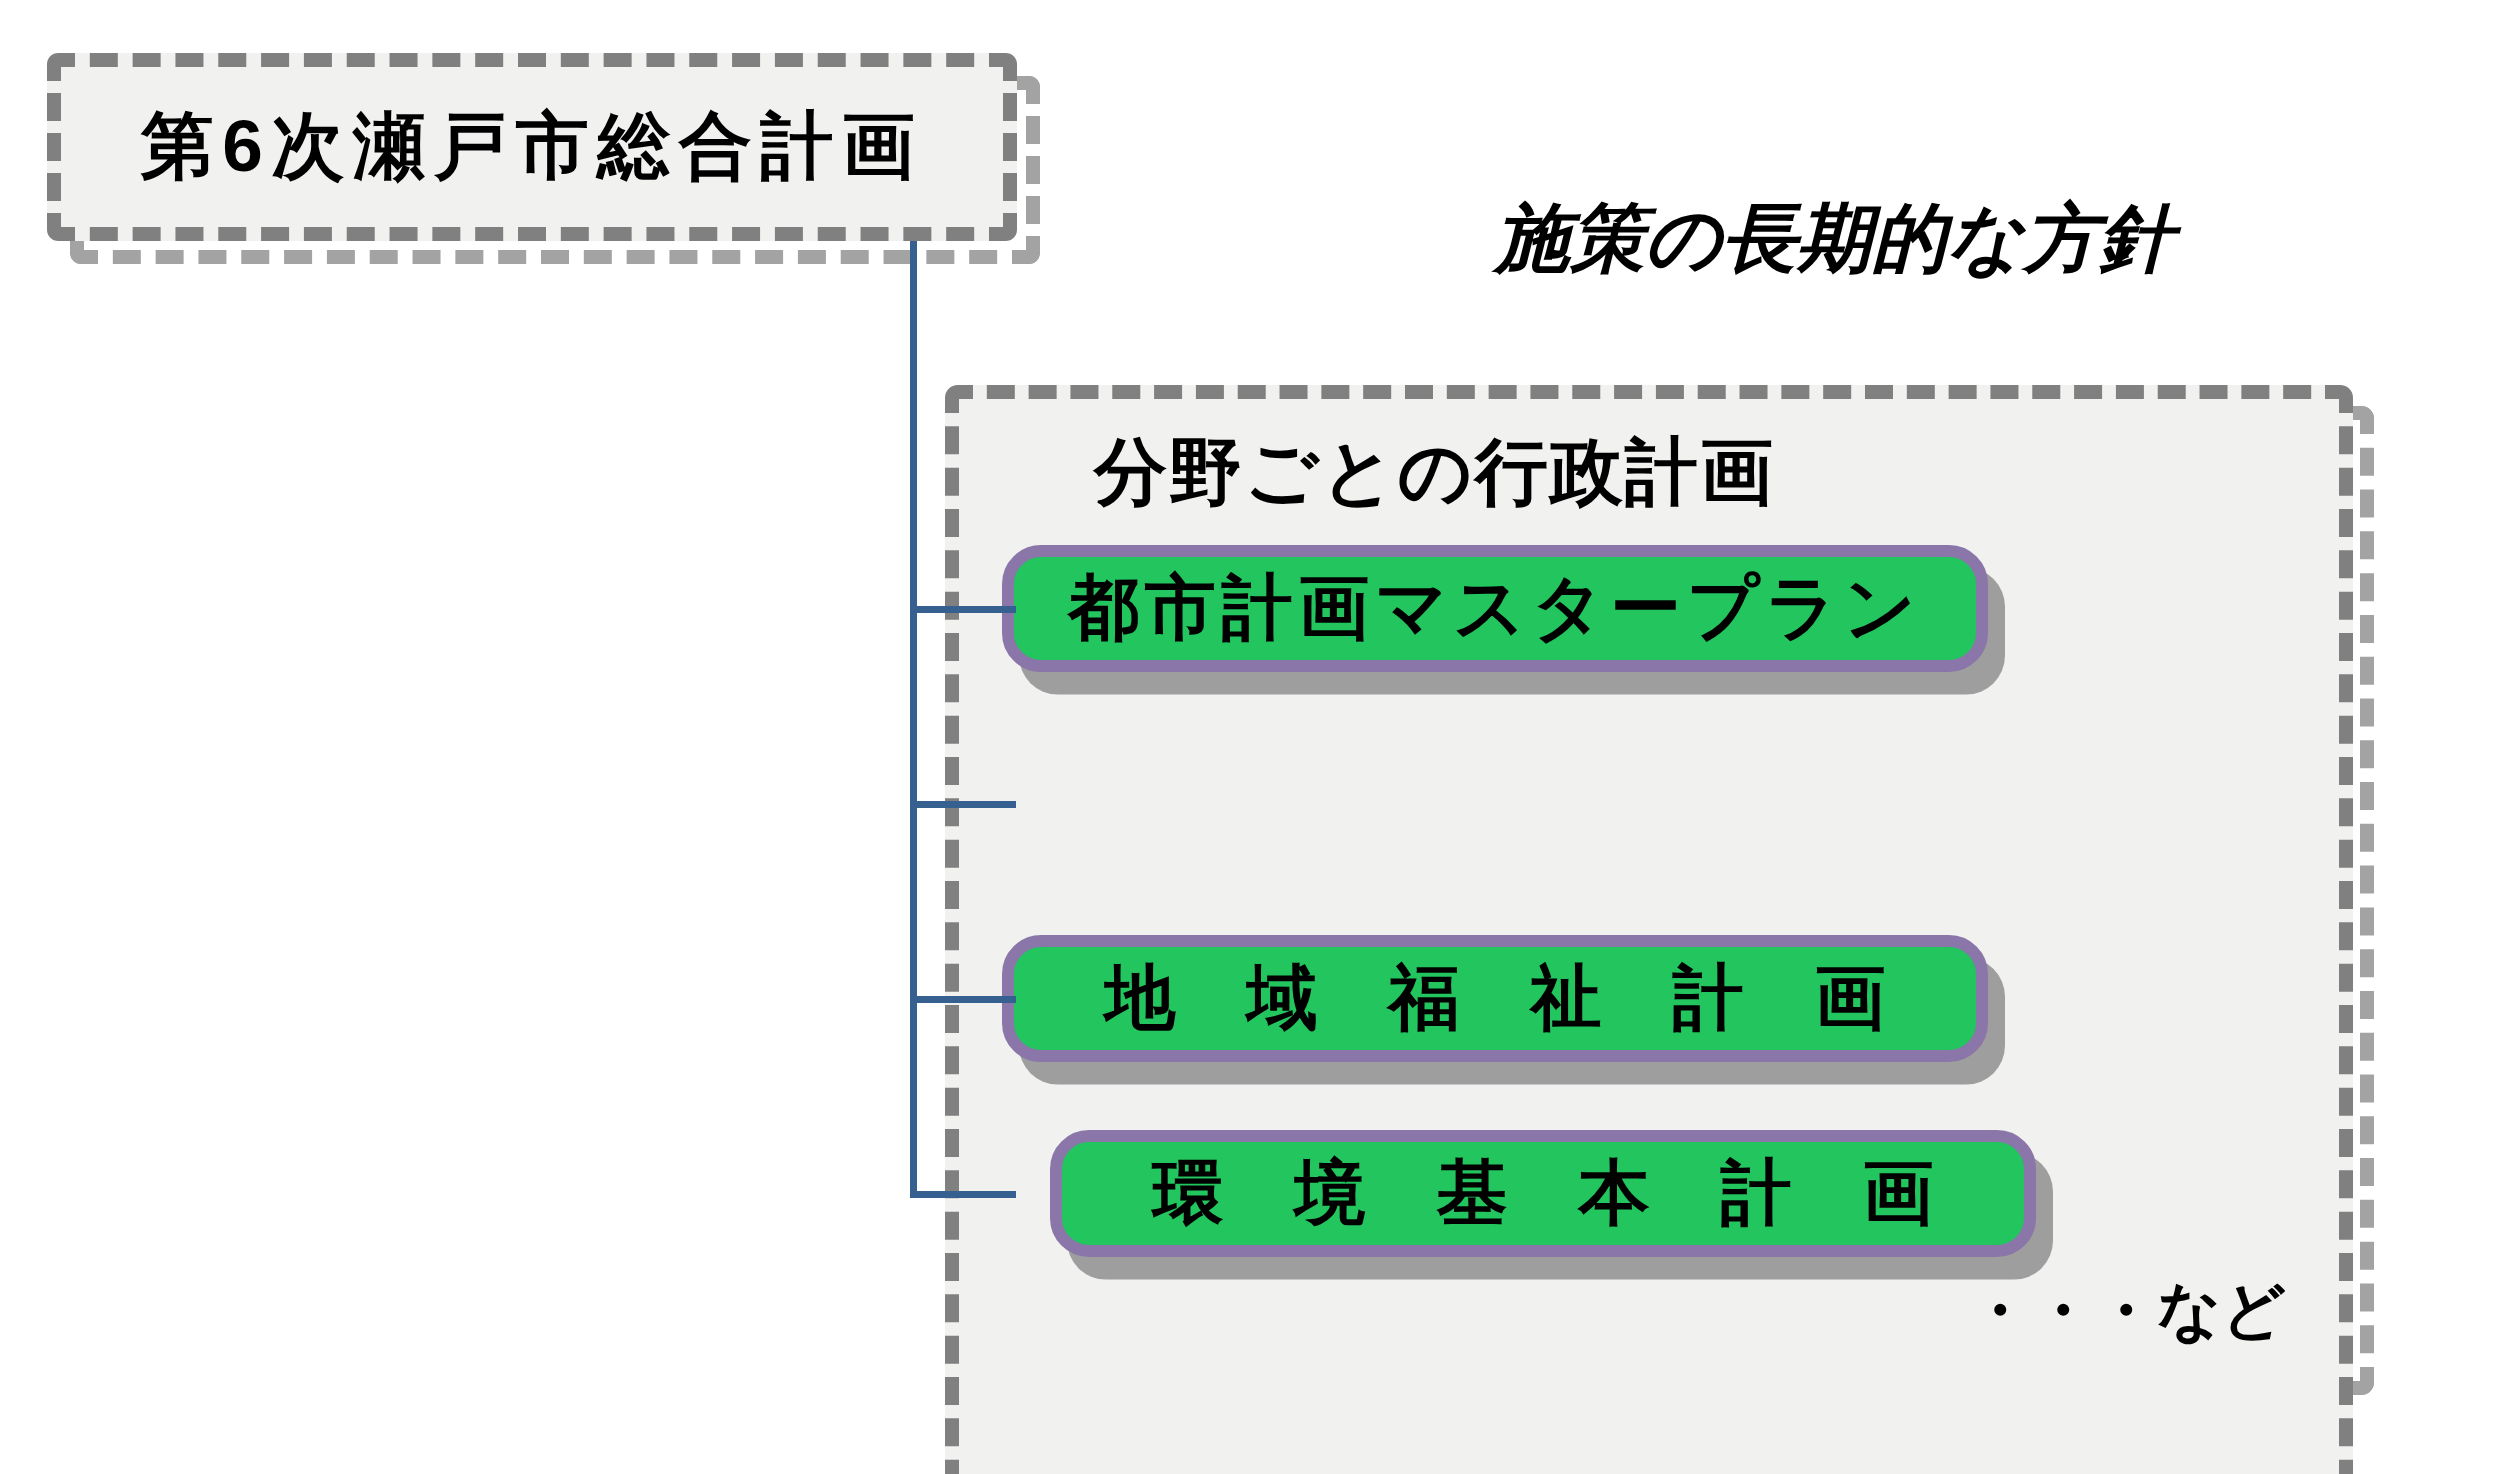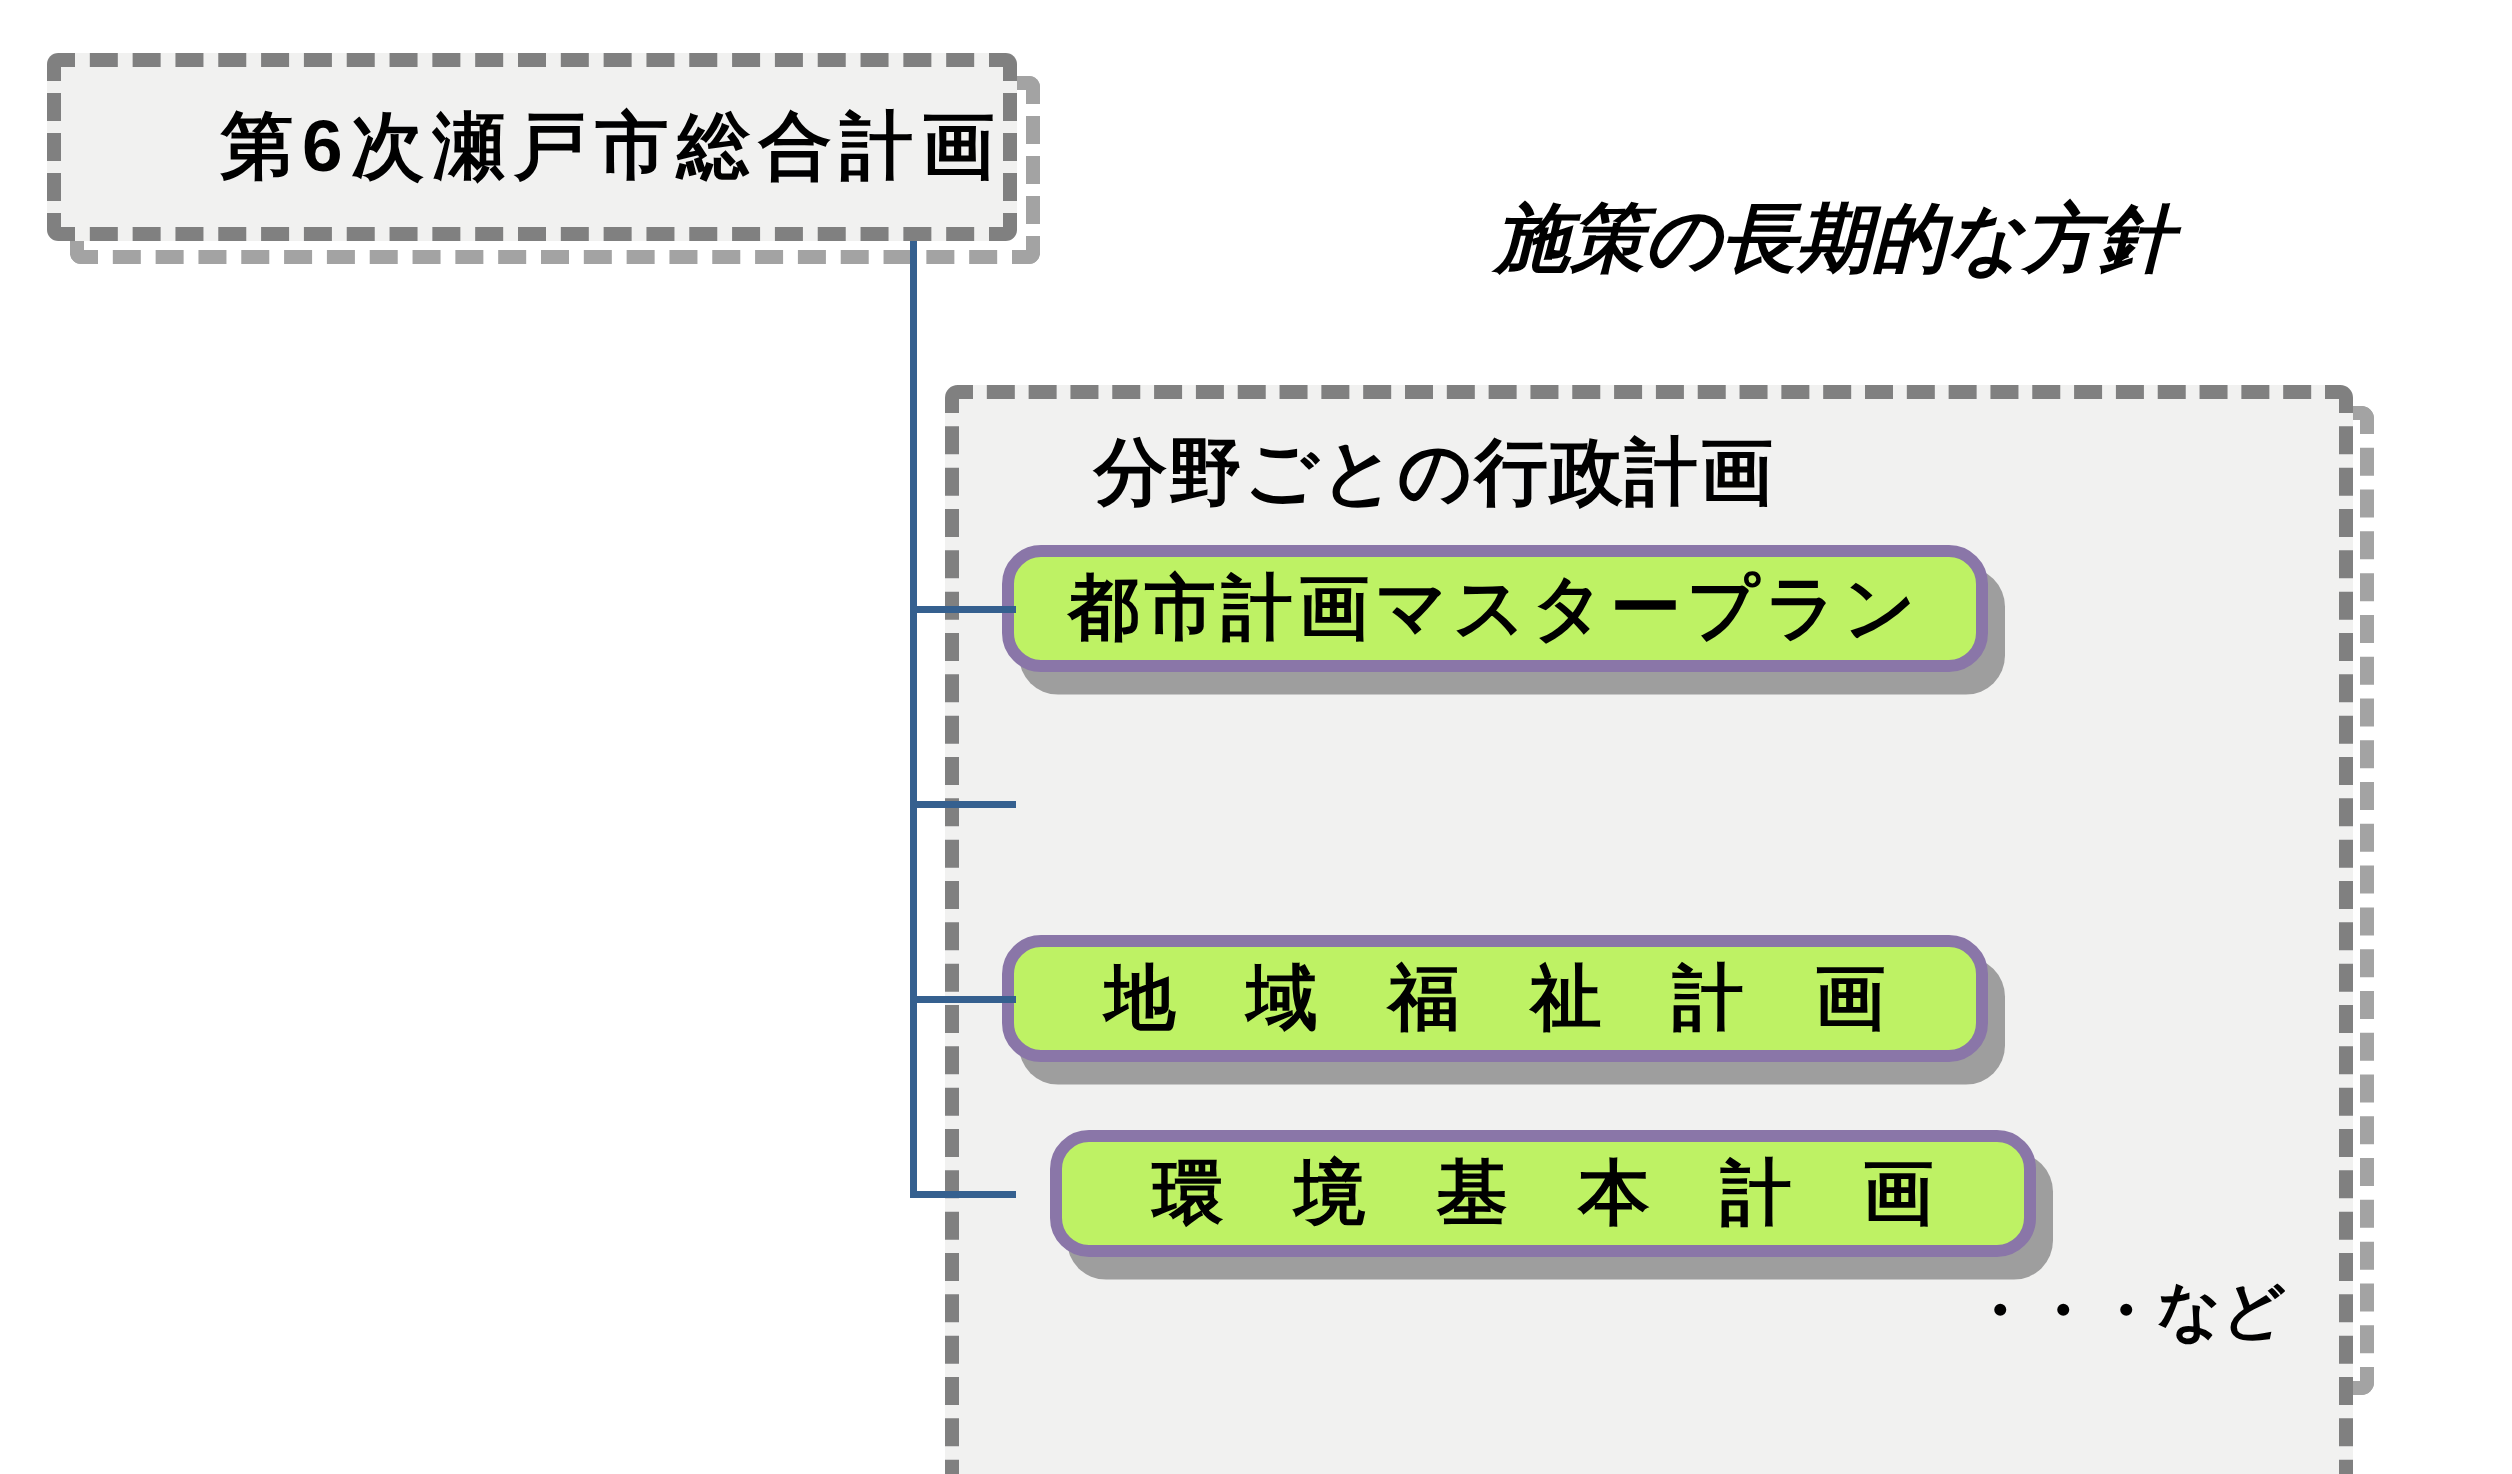--- a/index.html
+++ b/index.html
@@ -31,21 +31,21 @@
   .root-box {
     position: absolute;
     left: 47px; top: 53px;
     width: 970px; height: 188px;
     border: 14px dashed #808080;
     border-radius: 11.3px;
     box-sizing: border-box;
     background: #f1f1f0;
     display: flex;
     align-items: center;
-    justify-content: flex-end;
+    justify-content: center;
     z-index: 3;
   }
   .root-box .label {
     font-size: 73px;
     letter-spacing: 8.5px;
     white-space: nowrap;
   }
 
   
   .ann-line1 {
@@ -113,21 +113,21 @@
   }
 
   
   .plan-box {
     position: absolute;
     left: 43px;
     width: 986px; height: 127px;
     border: 12.7px solid #8a76a8;
     border-radius: 39px;
     box-sizing: border-box;
-    background: #bef264;
+    background: #22c55e;
     box-shadow: 17px 22.6px 0 0 #9e9e9e;
     display: flex;
     align-items: center;
     justify-content: center;
     z-index: 5;
   }
   .plan1 { top: 146px; }
   .plan2 { top: 341px; }
   .plan3 { top: 536px; }
   .plan4 { top: 731px; margin-left: 48px; }

